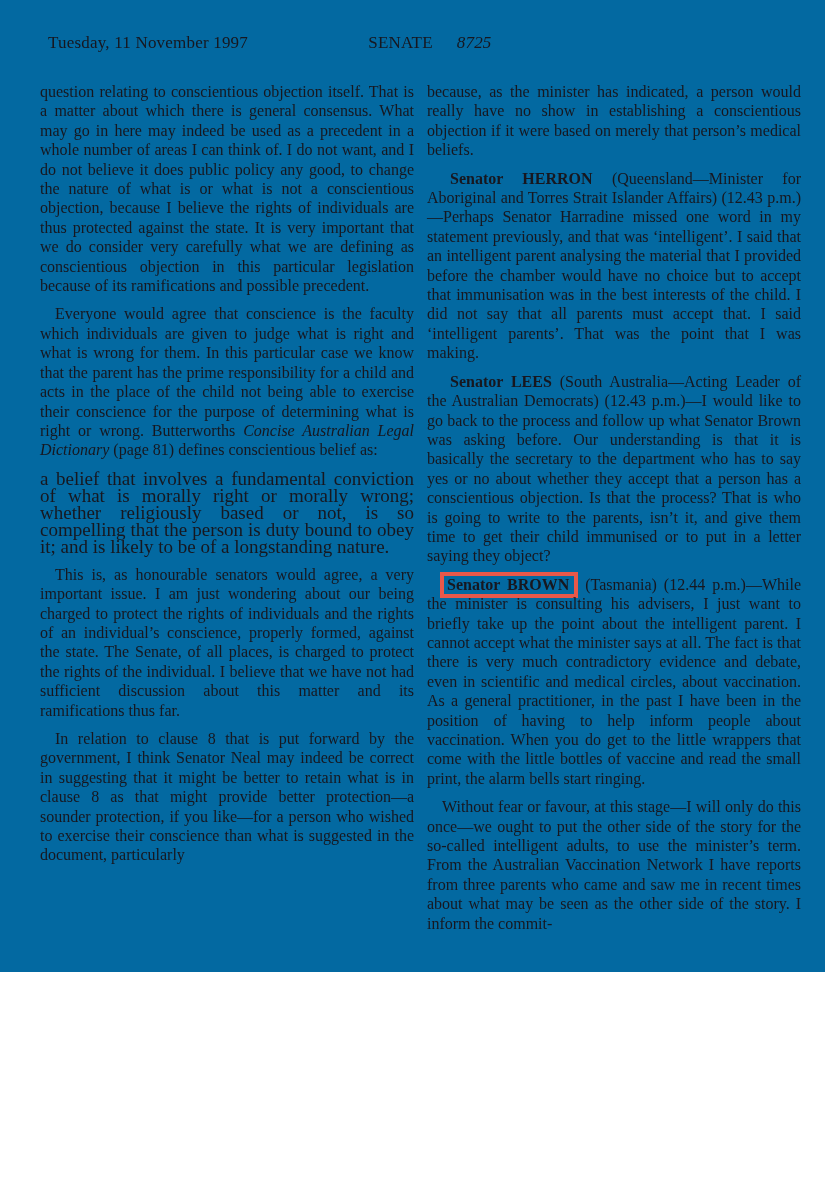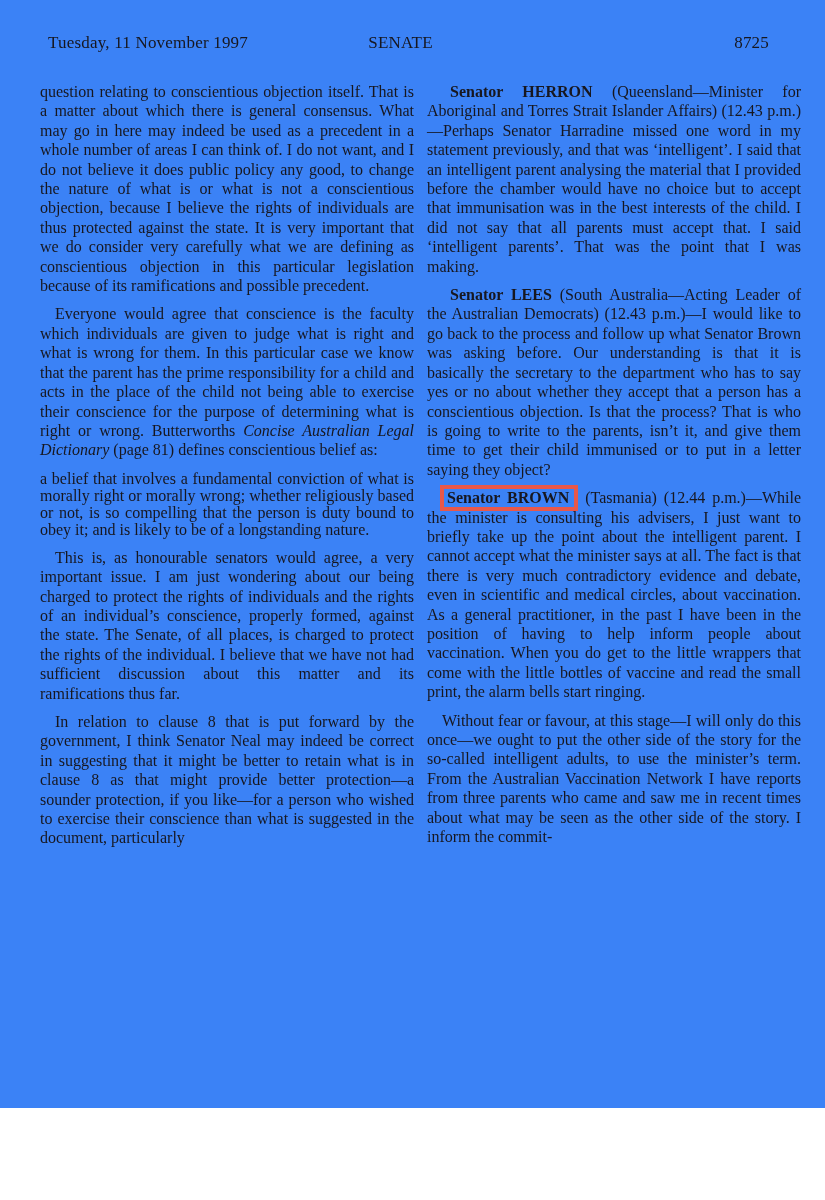--- a/index.html
+++ b/index.html
@@ -4,52 +4,52 @@
 <style>
   html, body { margin: 0; padding: 0; }
   body {
     width: 825px; height: 1200px;
     background: #ffffff;
     font-family: "Liberation Serif", serif;
     color: #17171f;
   }
   .page {
     position: relative;
-    width: 825px; height: 1108px;
-    background: #3b82f6;
+    width: 825px; height: 972px;
+    background: #0369a1;
     overflow: hidden;
   }
   .header {
     display: grid;
     grid-template-columns: 1fr auto 1fr;
     align-items: baseline;
     padding: 33px 24px 0 48px;
     font-size: 17px;
     letter-spacing: 0.2px;
   }
   .header .date { text-align: left; }
   .header .title { text-align: left; position: relative; left: -24px; }
-  .header .pageno { text-align: right; padding-right: 32px; }
+  .header .pageno { text-align: left; padding-right: 32px; font-style: italic; }
   .columns {
     display: flex;
     gap: 13px;
     padding: 29px 24px 0 40px;
     justify-content: space-between;
   }
   .col { width: 376px; }
   .col p {
     margin: 0 0 9px 0;
     font-size: 16px;
     line-height: 19.4px;
     text-align: justify;
     text-justify: inter-word;
   }
   .col p.indent { text-indent: 15px; }
   .col p.small {
-    font-size: 16px;
+    font-size: 19px;
     line-height: 17px;
     margin: 10px 0 10px 0;
   }
   .speaker { font-weight: bold; margin-left: 8px; }
   .highlight-box {
     border: 4px solid #e8584a;
     padding: 0px 5px 1px 3px;
     margin-left: -2px;
   }
   .italic { font-style: italic; }
@@ -65,19 +65,20 @@
   </div>
   <div class="columns">
     <div class="col">
         <p class=""><span>question relating to conscientious objection itself. That is a matter about which there is general consensus. What may go in here may indeed be used as a precedent in a whole number of areas I can think of. I do not want, and I do not believe it does public policy any good, to change the nature of what is or what is not a conscientious objection, because I believe the rights of individuals are thus protected against the state. It is very important that we do consider very carefully what we are defining as conscientious objection in this particular legislation because of its ramifications and possible precedent.</span></p>
         <p class="indent "><span>Everyone would agree that conscience is the faculty which individuals are given to judge what is right and what is wrong for them. In this particular case we know that the parent has the prime responsibility for a child and acts in the place of the child not being able to exercise their conscience for the purpose of determining what is right or wrong. Butterworths </span><span class="italic">Concise Australian Legal Dictionary</span><span> (page 81) defines conscientious belief as:</span></p>
         <p class="small"><span>a belief that involves a fundamental conviction of what is morally right or morally wrong; whether religiously based or not, is so compelling that the person is duty bound to obey it; and is likely to be of a longstanding nature.</span></p>
         <p class="indent "><span>This is, as honourable senators would agree, a very important issue. I am just wondering about our being charged to protect the rights of individuals and the rights of an individual’s conscience, properly formed, against the state. The Senate, of all places, is charged to protect the rights of the individual. I believe that we have not had sufficient discussion about this matter and its ramifications thus far.</span></p>
         <p class="indent "><span>In relation to clause 8 that is put forward by the government, I think Senator Neal may indeed be correct in suggesting that it might be better to retain what is in clause 8 as that might provide better protection—a sounder protection, if you like—for a person who wished to exercise their conscience than what is suggested in the document, particularly</span></p>
       </div>
     <div class="col">
+        <p class=""><span>because, as the minister has indicated, a person would really have no show in establishing a conscientious objection if it were based on merely that person’s medical beliefs.</span></p>
         <p class="indent "><span class="speaker">Senator HERRON</span><span> (Queensland—Minister for Aboriginal and Torres Strait Islander Affairs) (12.43 p.m.)—Perhaps Senator Harradine missed one word in my statement previously, and that was ‘intelligent’. I said that an intelligent parent analysing the material that I provided before the chamber would have no choice but to accept that immunisation was in the best interests of the child. I did not say that all parents must accept that. I said ‘intelligent parents’. That was the point that I was making.</span></p>
         <p class="indent "><span class="speaker">Senator LEES</span><span> (South Australia—Acting Leader of the Australian Democrats) (12.43 p.m.)—I would like to go back to the process and follow up what Senator Brown was asking before. Our understanding is that it is basically the secretary to the department who has to say yes or no about whether they accept that a person has a conscientious objection. Is that the process? That is who is going to write to the parents, isn’t it, and give them time to get their child immunised or to put in a letter saying they object?</span></p>
         <p class="indent "><span class="speaker highlight-box" style="border-color: rgb(232, 88, 74);">Senator BROWN</span><span> (Tasmania) (12.44 p.m.)—While the minister is consulting his advisers, I just want to briefly take up the point about the intelligent parent. I cannot accept what the minister says at all. The fact is that there is very much contradictory evidence and debate, even in scientific and medical circles, about vaccination. As a general practitioner, in the past I have been in the position of having to help inform people about vaccination. When you do get to the little wrappers that come with the little bottles of vaccine and read the small print, the alarm bells start ringing.</span></p>
         <p class="indent "><span>Without fear or favour, at this stage—I will only do this once—we ought to put the other side of the story for the so-called intelligent adults, to use the minister’s term. From the Australian Vaccination Network I have reports from three parents who came and saw me in recent times about what may be seen as the other side of the story. I inform the commit-</span></p>
       </div>
   </div>
 </div>
 
 </body></html>

